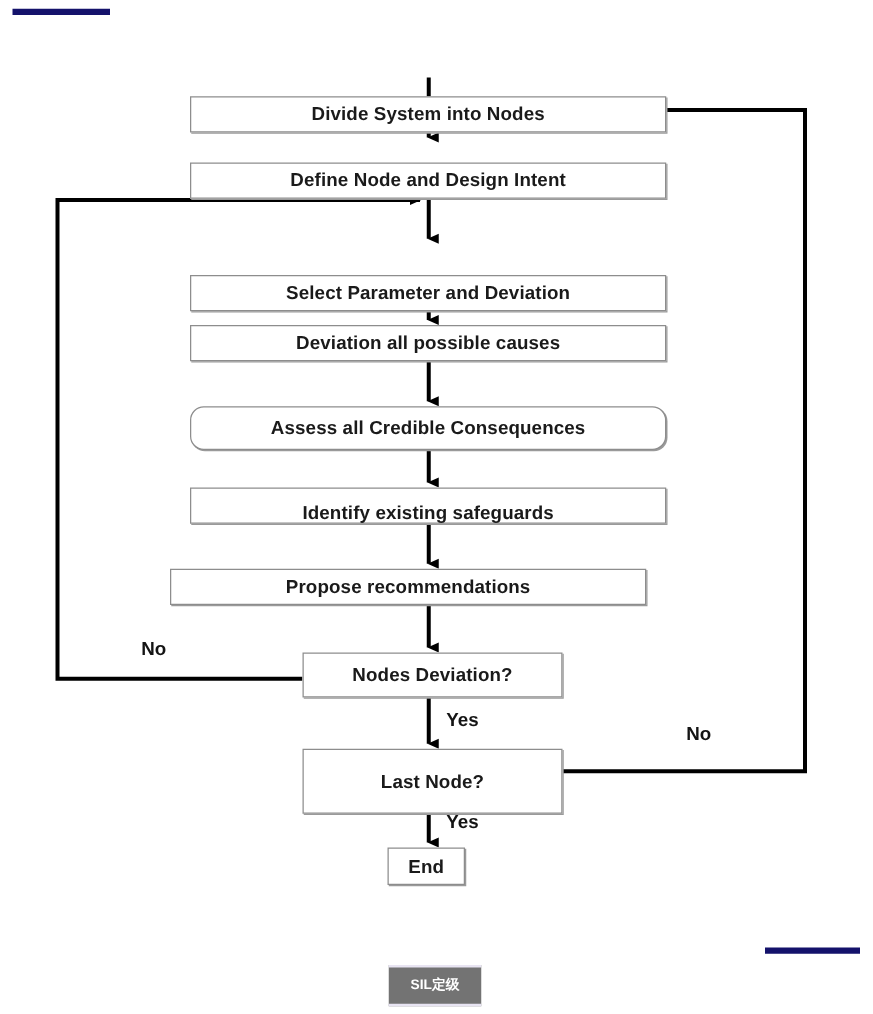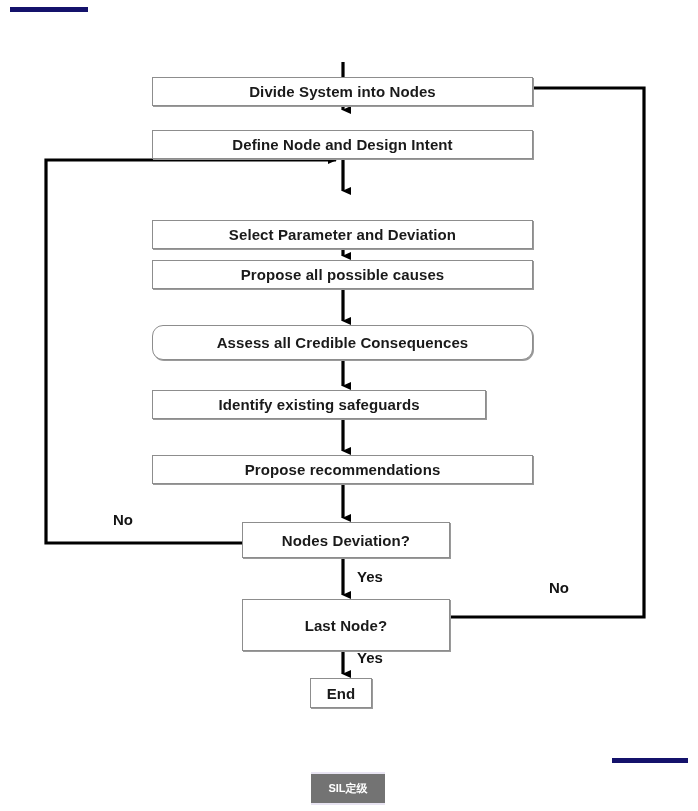--- a/index.html
+++ b/index.html
@@ -120,32 +120,32 @@
 
 <div class="flow-box" style="left:152px; top:114px; width:381px; height:29px;margin-top:16px;">
   <span>Define Node and Design Intent</span>
 </div>
 
 <div class="flow-box" style="left:152px; top:195px; width:381px; height:29px;margin-top:25px;">
   <span>Select Parameter and Deviation</span>
 </div>
 
 <div class="flow-box" style="left:152px; top:260px; width:381px; height:29px;">
-  <span>Propose all possible causes</span>
+  <span>Deviation all possible causes</span>
 </div>
 
 <div class="flow-box" style="left:152px; top:325px; width:381px; height:35px;border-radius:11px;">
   <span>Assess all Credible Consequences</span>
 </div>
 
-<div class="flow-box" style="left:152px; top:390px; width:334px; height:29px;">
+<div class="flow-box" style="left:152px; top:390px; width:381px; height:29px;align-items:flex-end;">
   <span>Identify existing safeguards</span>
 </div>
 
-<div class="flow-box" style="left:152px; top:455px; width:381px; height:29px;">
+<div class="flow-box" style="left:136px; top:455px; width:381px; height:29px;">
   <span>Propose recommendations</span>
 </div>
 
 <div class="flow-box small" style="left:242px; top:522px; width:208px; height:36px;">
   <span>Nodes Deviation?</span>
 </div>
 
 <div class="flow-box small" style="left:242px; top:599px; width:208px; height:52px;">
   <span>Last Node?</span>
 </div>

